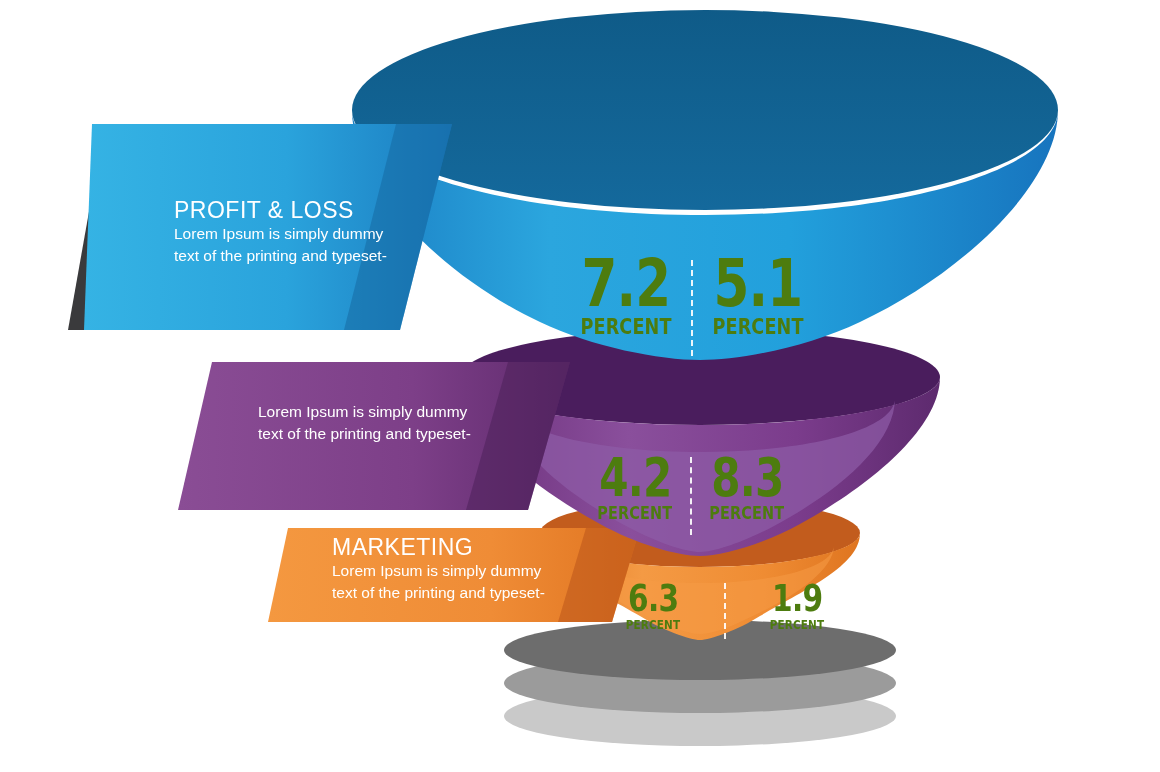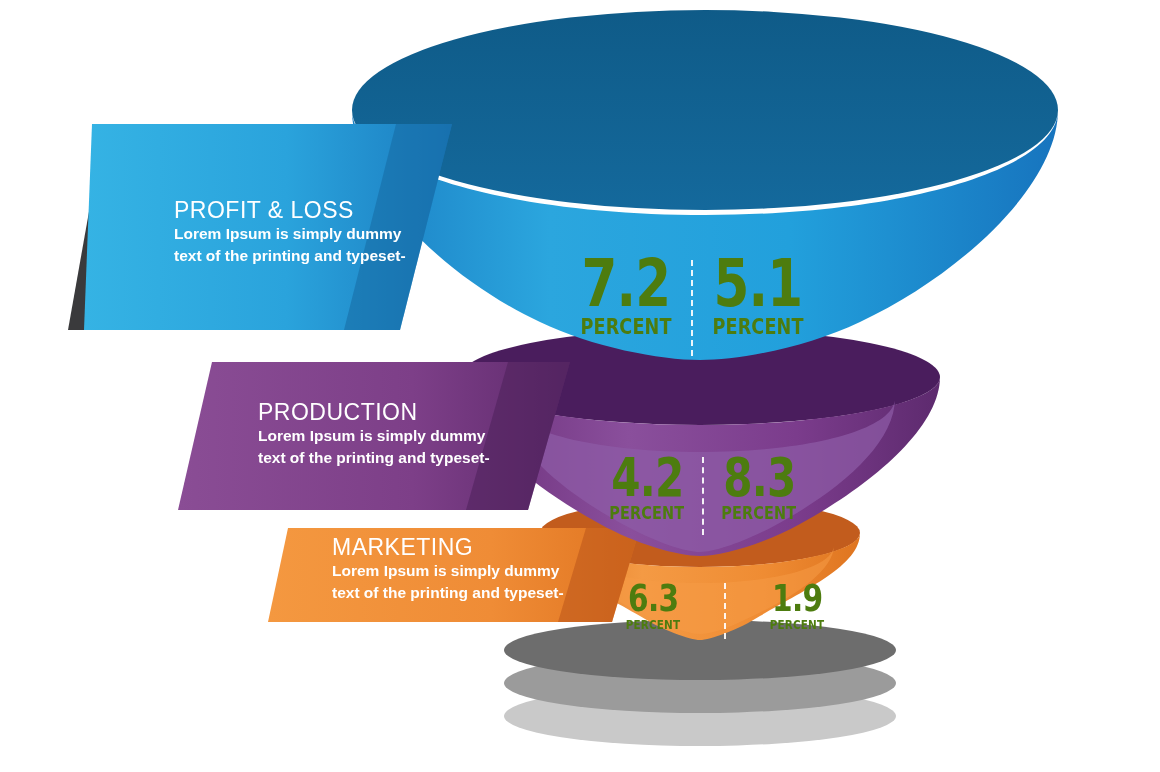--- a/index.html
+++ b/index.html
@@ -13,21 +13,21 @@
   #stage{position:absolute;inset:0;width:960px;height:772px;}
   svg.layer{position:absolute;left:0;top:0;width:1160px;height:772px;overflow:visible;}
 
   
   .banner-text{position:absolute;color:#ffffff;pointer-events:none;}
   .banner-title{
     font-size:23px;letter-spacing:.5px;font-weight:400;line-height:1.05;
     white-space:nowrap;
   }
   .banner-desc{
-    font-size:15.5px;line-height:1.28;font-weight:700;white-space:nowrap;margin-top:2px;
+    font-size:15.5px;line-height:1.28;font-weight:400;white-space:nowrap;margin-top:2px;
   }
   #txt-profit{left:174px;top:198px;}
   #txt-production{left:258px;top:400px;}
   #txt-marketing{left:332px;top:535px;}
 
   
   .pct-group{position:absolute;display:flex;align-items:flex-start;pointer-events:none;}
   .pct{
     display:flex;flex-direction:column;align-items:center;color:#4d7c0f;
     font-family:"DejaVu Sans",sans-serif;
@@ -45,21 +45,21 @@
   }
 
   
   #pct-blue{left:575px;top:256px;}
   #pct-blue .num{font-size:66px;}
   #pct-blue .lbl{font-size:22px;}
   #pct-blue .pct{width:102px;}
   #pct-blue .divider{height:96px;margin:4px 14px 0 14px;}
 
   
-  #pct-purple{left:592px;top:455px;margin-left:12px;}
+  #pct-purple{left:592px;top:455px;}
   #pct-purple .num{font-size:54px;}
   #pct-purple .lbl{font-size:18px;}
   #pct-purple .pct{width:86px;}
   #pct-purple .divider{height:78px;margin:2px 12px 0 12px;}
 
   
   #pct-orange{left:622px;top:582px;gap:32px;}
   #pct-orange .num{font-size:38px;}
   #pct-orange .lbl{font-size:13px;}
   #pct-orange .pct{width:62px;}
@@ -238,21 +238,20 @@
     </g>
   </svg>
 
   <div class="banner-text" id="txt-profit">
     <div class="banner-title">PROFIT &amp; LOSS</div>
     <div class="banner-desc">Lorem Ipsum is simply dummy</div>
     <div class="banner-desc">text of the printing and typeset-</div>
   </div>
 
   <div class="banner-text" id="txt-production">
-    <div class="banner-title">PRODUCTION</div>
     <div class="banner-desc">Lorem Ipsum is simply dummy</div>
     <div class="banner-desc">text of the printing and typeset-</div>
   </div>
 
   <div class="banner-text" id="txt-marketing">
     <div class="banner-title">MARKETING</div>
     <div class="banner-desc">Lorem Ipsum is simply dummy</div>
     <div class="banner-desc">text of the printing and typeset-</div>
   </div>
 

